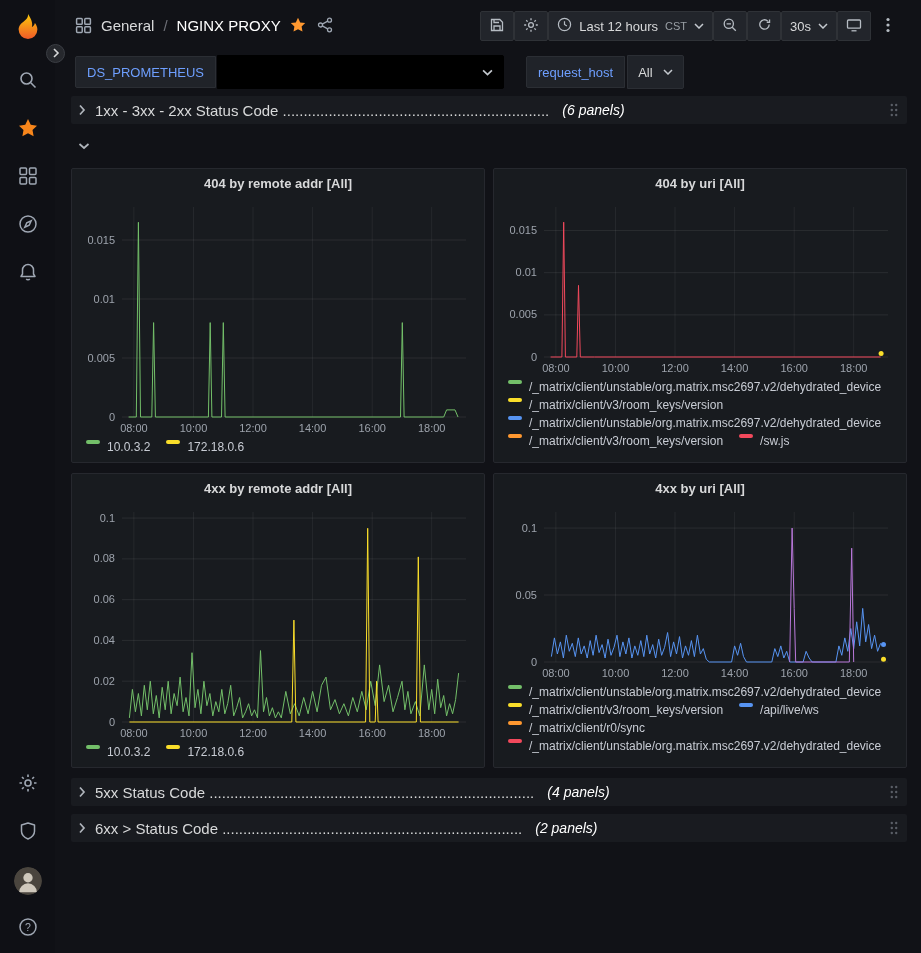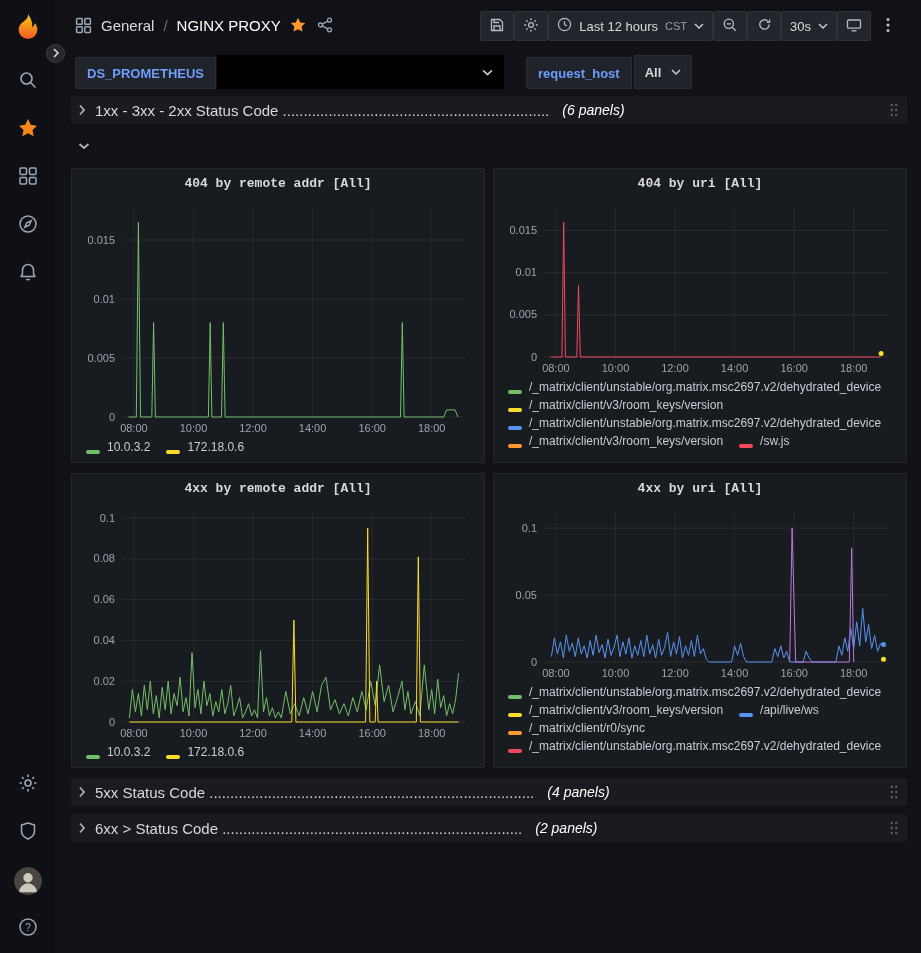--- a/index.html
+++ b/index.html
@@ -39,21 +39,21 @@
   .tool-btn { height:30px; min-width:34px; background:#22252b; border:1px solid #2f3237; border-radius:2px;
     color:#b6bcc3; display:flex; align-items:center; justify-content:center; gap:7px; padding:0 8px;
     font-size:13px; font-family:inherit; cursor:pointer; }
   .tool-btn .time-label { color:#d8d9da; white-space:nowrap; }
   .tool-btn .tz { font-size:11px; color:#9aa0a6; }
   .tool-btn.borderless { border:none; background:transparent; }
   .interval-label { color:#d8d9da; }
 
   
   .submenu { height:40px; flex:none; display:flex; align-items:center; padding:0 20px; gap:22px; }
-  .var-group { display:flex; align-items:flex-end;font-weight:bold; }
+  .var-group { display:flex; align-items:center; }
   .var-label { height:32px; display:flex; align-items:center; padding:0 11px; background:#202329; border:1px solid #2b2e34;
     color:#6e9fff; font-size:13px; border-radius:2px 0 0 2px; cursor:default; white-space:nowrap; }
   .var-value { height:32px; display:flex; align-items:center; gap:10px; padding:16px 10px; margin-left:2px;
     background:#202329; border:1px solid #2b2e34; color:#d8d9da; font-size:13px; border-radius:0 2px 2px 0; cursor:pointer; }
   .var-value.ds-redacted { width:287px; background:#000; border-color:#000; justify-content:flex-end; margin-left:1px; }
   .caret { color:#c4c9cf; display:flex; }
 
   
   .dash { flex:1; min-height:0; overflow:hidden; padding:4px 14px 0 16px; }
   .row-head { height:28px; display:flex; align-items:center; gap:9px; padding:0 8px 0 7px; margin-bottom:8px;
@@ -61,27 +61,27 @@
   .row-head.collapsed { background:#191b20; }
   .chev { color:#b0b5bc; display:flex; flex:none; }
   .row-title { font-size:15px; font-weight:400; color:#d8d9da; white-space:nowrap; overflow:hidden; }
   .row-count { font-size:14px; font-style:italic; color:#ffffff; white-space:nowrap; margin-left:4px; }
   .drag { margin-left:auto; color:#5a5e66; display:flex; cursor:grab; }
 
   .grid { display:grid; grid-template-columns:1fr 1fr; gap:8px; margin-bottom:10px; }
   .panel { height:295px; min-width:0; background:#181b1f; border:1px solid #26282e; border-radius:2px;
     display:flex; flex-direction:column; }
   .panel-title { height:28px; flex:none; display:flex; align-items:center; justify-content:center;
-    font-size:13px; font-weight:700; color:#d8d9da; cursor:pointer;font-family:Liberation Mono, monospace; }
+    font-size:13px; font-weight:700; color:#d8d9da; cursor:pointer; }
   .chart { flex:none; padding:0 4px; }
   svg.plot { display:block; width:100%; }
   .plot text.tick { fill:#9da3ac; font-size:11px; font-family:"Liberation Sans", sans-serif; }
   .legend { flex:1; min-height:0; overflow:hidden; display:flex; flex-wrap:wrap; align-content:flex-start;
     column-gap:16px; row-gap:4px; padding:3px 10px 4px 14px; font-size:12px; color:#c8ccd4; }
-  .legend-item { display:flex; align-items:flex-end; gap:7px; white-space:nowrap; cursor:pointer; }
+  .legend-item { display:flex; align-items:flex-start; gap:7px; white-space:nowrap; cursor:pointer; }
   .swatch { width:14px; height:4px; border-radius:2px; flex:none; }
 </style>
 </head>
 <body>
 
 <div class="app">
 
   <aside class="sidebar">
     <div class="logo">
       <svg width="30" height="30" viewBox="0 0 24 24">

